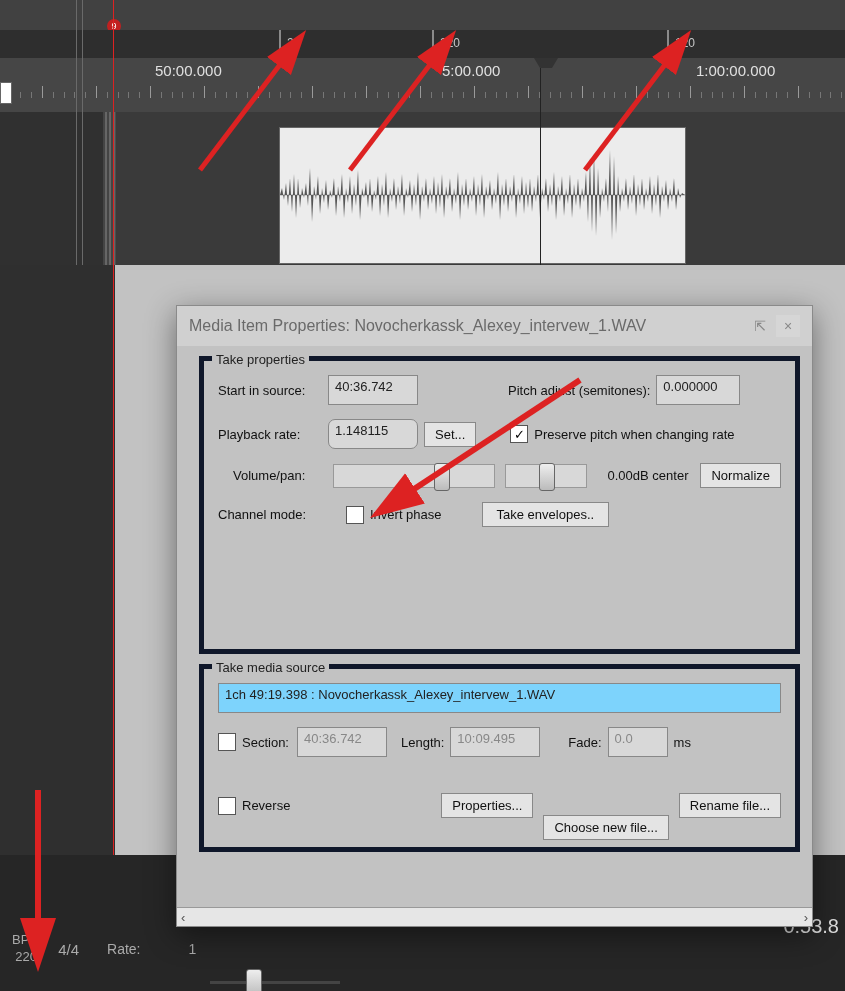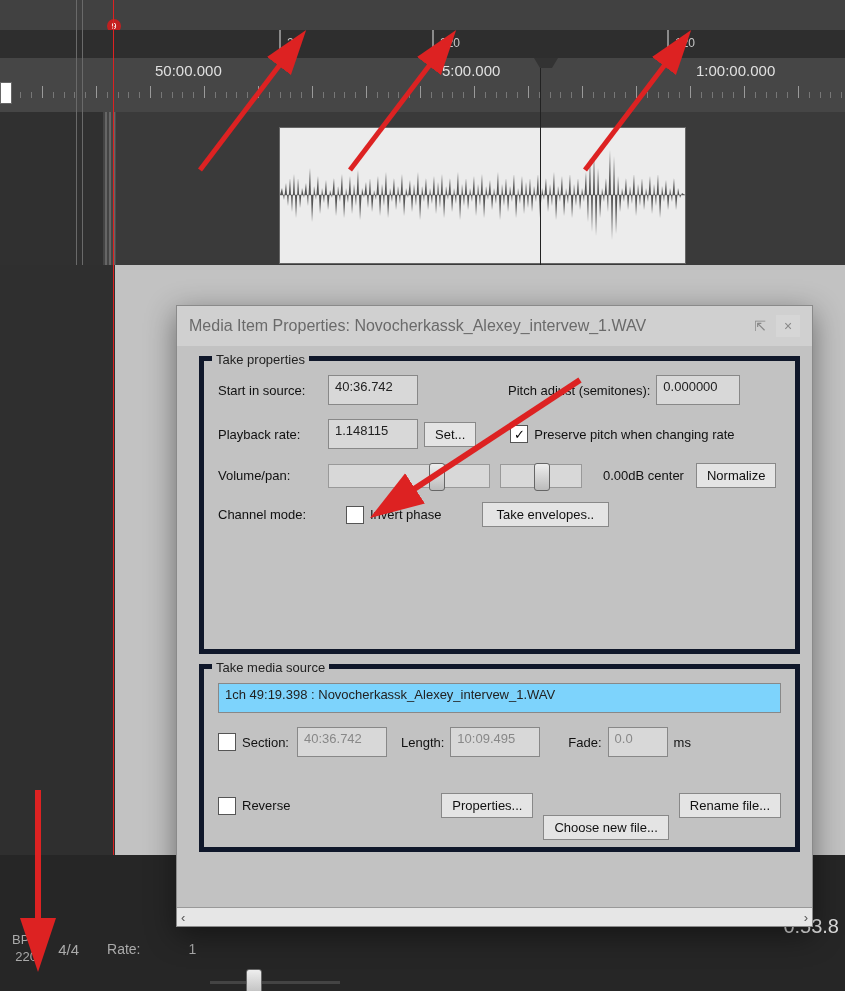--- a/index.html
+++ b/index.html
@@ -350,30 +350,30 @@
 
     <div class="row">
       <span class="label" style="width:110px;">Start in source:</span>
       <span class="input" style="width:76px;">40:36.742</span>
       <span class="label" style="margin-left:90px;">Pitch adjust (semitones):</span>
       <span class="input" style="width:70px; margin-left:6px;">0.000000</span>
     </div>
 
     <div class="row">
       <span class="label" style="width:110px;">Playback rate:</span>
-      <span class="input" style="width:76px;">1.148115</span>
+      <span class="input" style="width:76px;border-radius:7px;">1.148115</span>
       <span class="btn" style="margin-left:6px;">Set...</span>
       <span style="margin-left:34px; display:flex; align-items:center;">
         <span class="checkbox">✓</span>
         <span class="label">Preserve pitch when changing rate</span>
       </span>
     </div>
 
     <div class="row">
-      <span class="label" style="width:110px;">Volume/pan:</span>
+      <span class="label" style="width:110px;margin-left:15px;">Volume/pan:</span>
       <div class="slider" style="width:160px;">
         <div class="slider-thumb" style="left:100px;"></div>
       </div>
       <div class="slider" style="width:80px; margin-left:10px;">
         <div class="slider-thumb" style="left:33px;"></div>
       </div>
       <span class="label" style="margin-left:21px;">0.00dB center</span>
       <span class="btn" style="margin-left:12px;">Normalize</span>
     </div>
 

